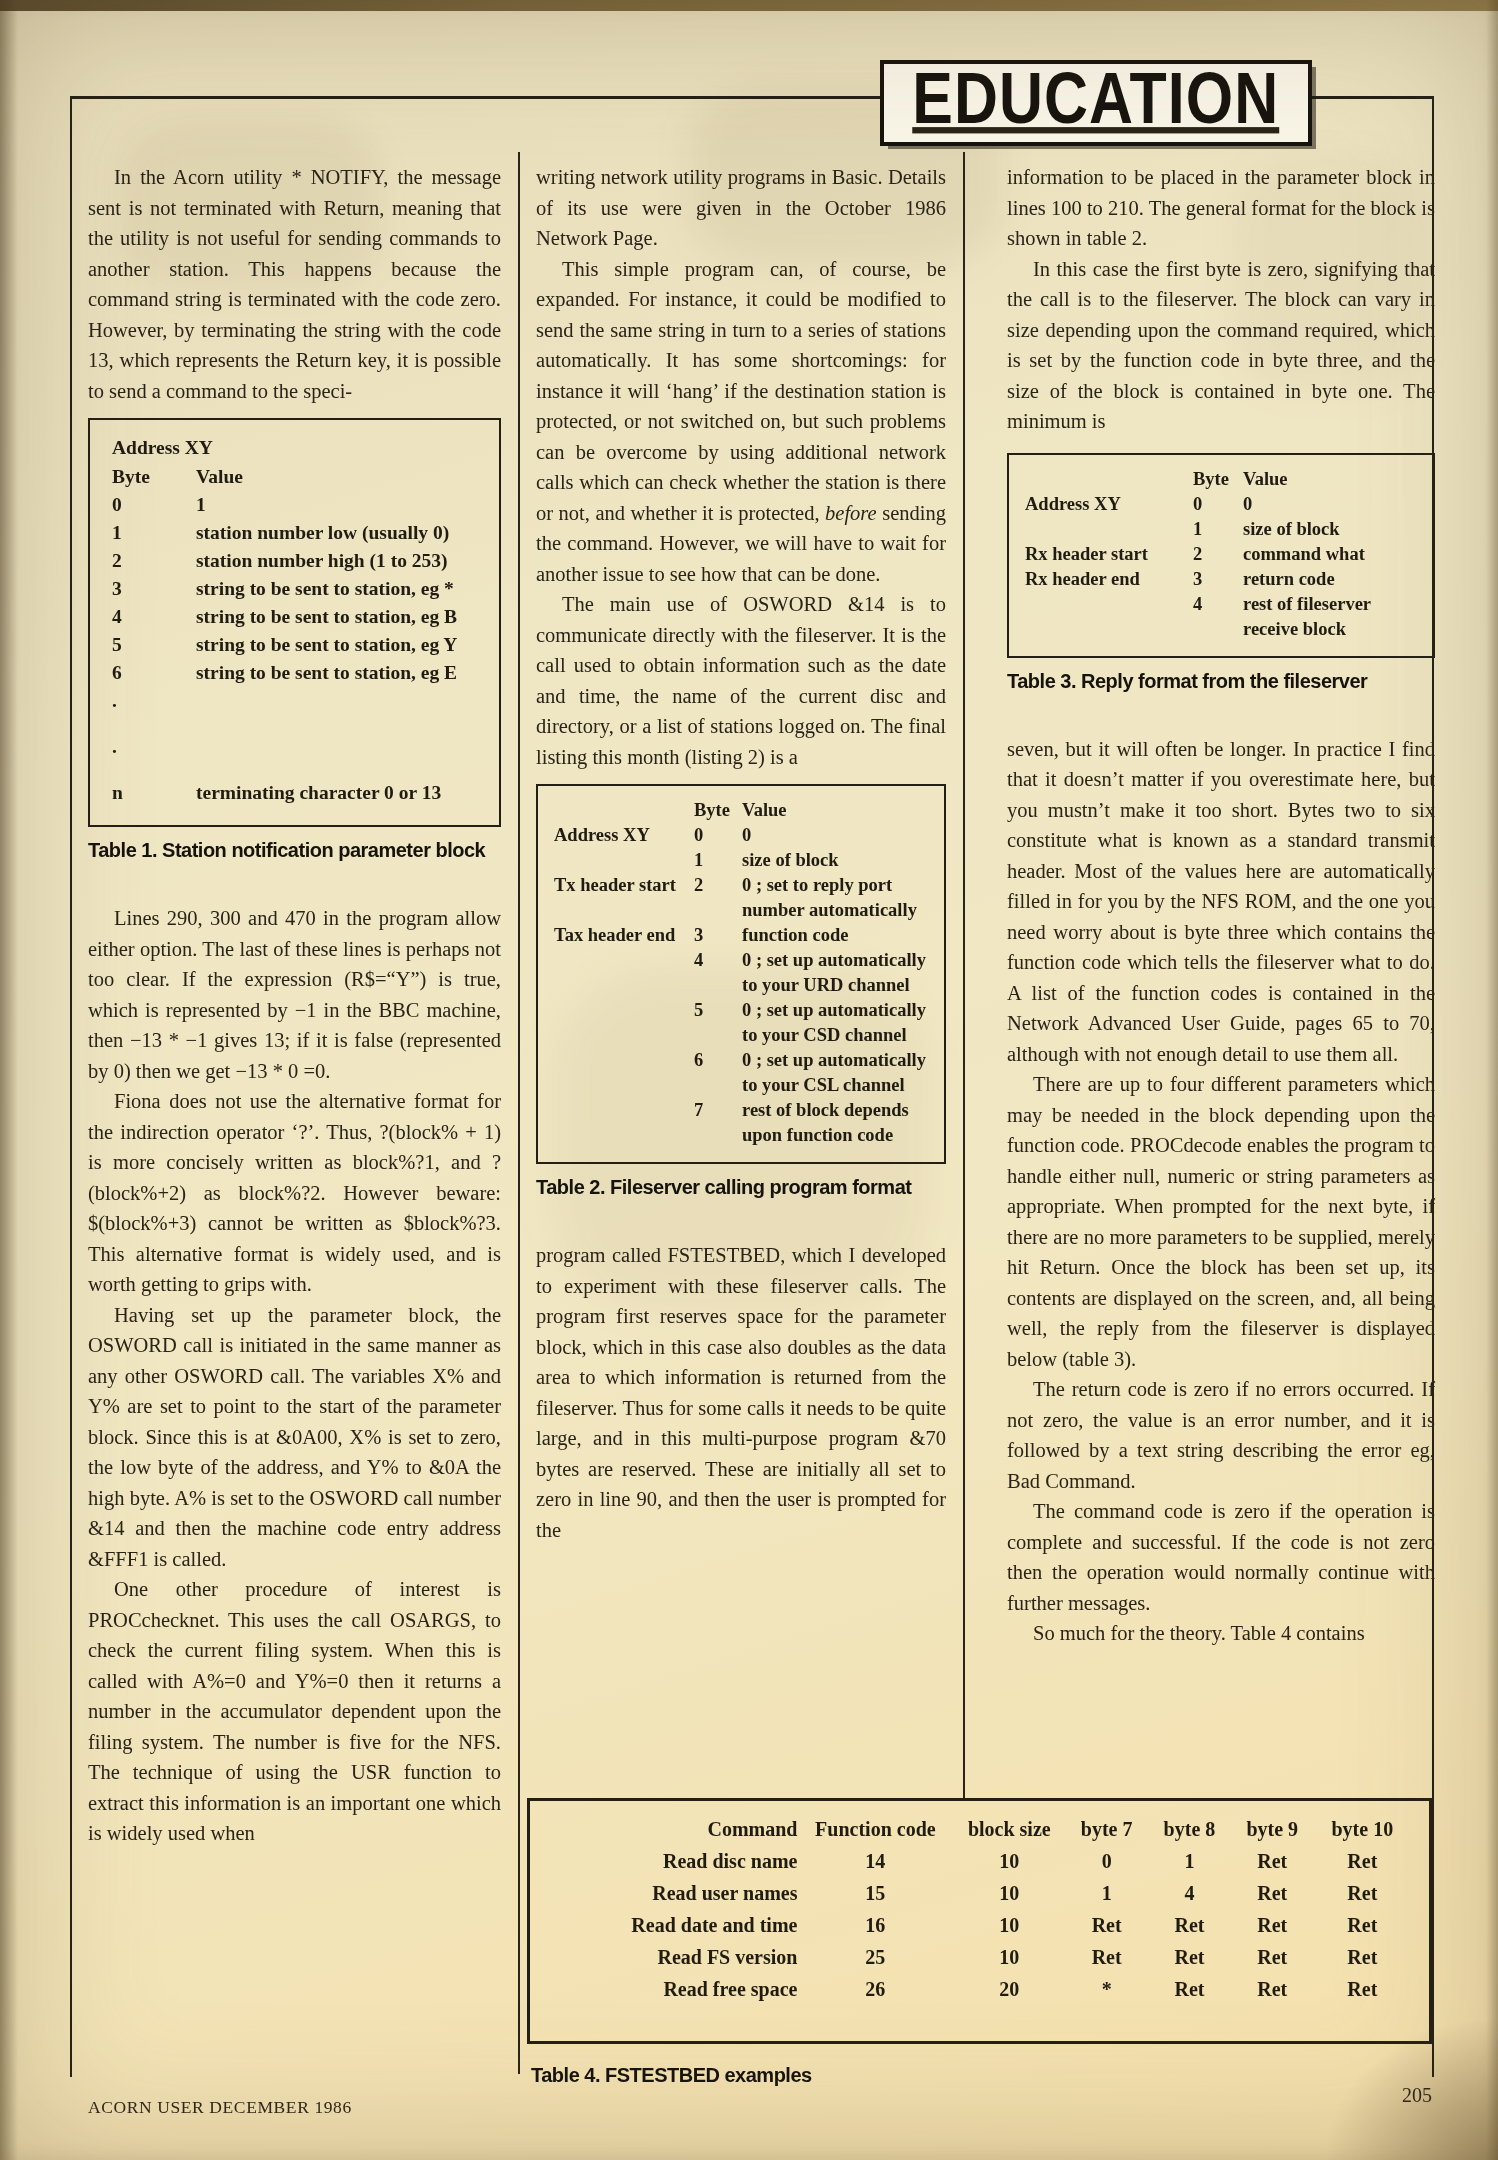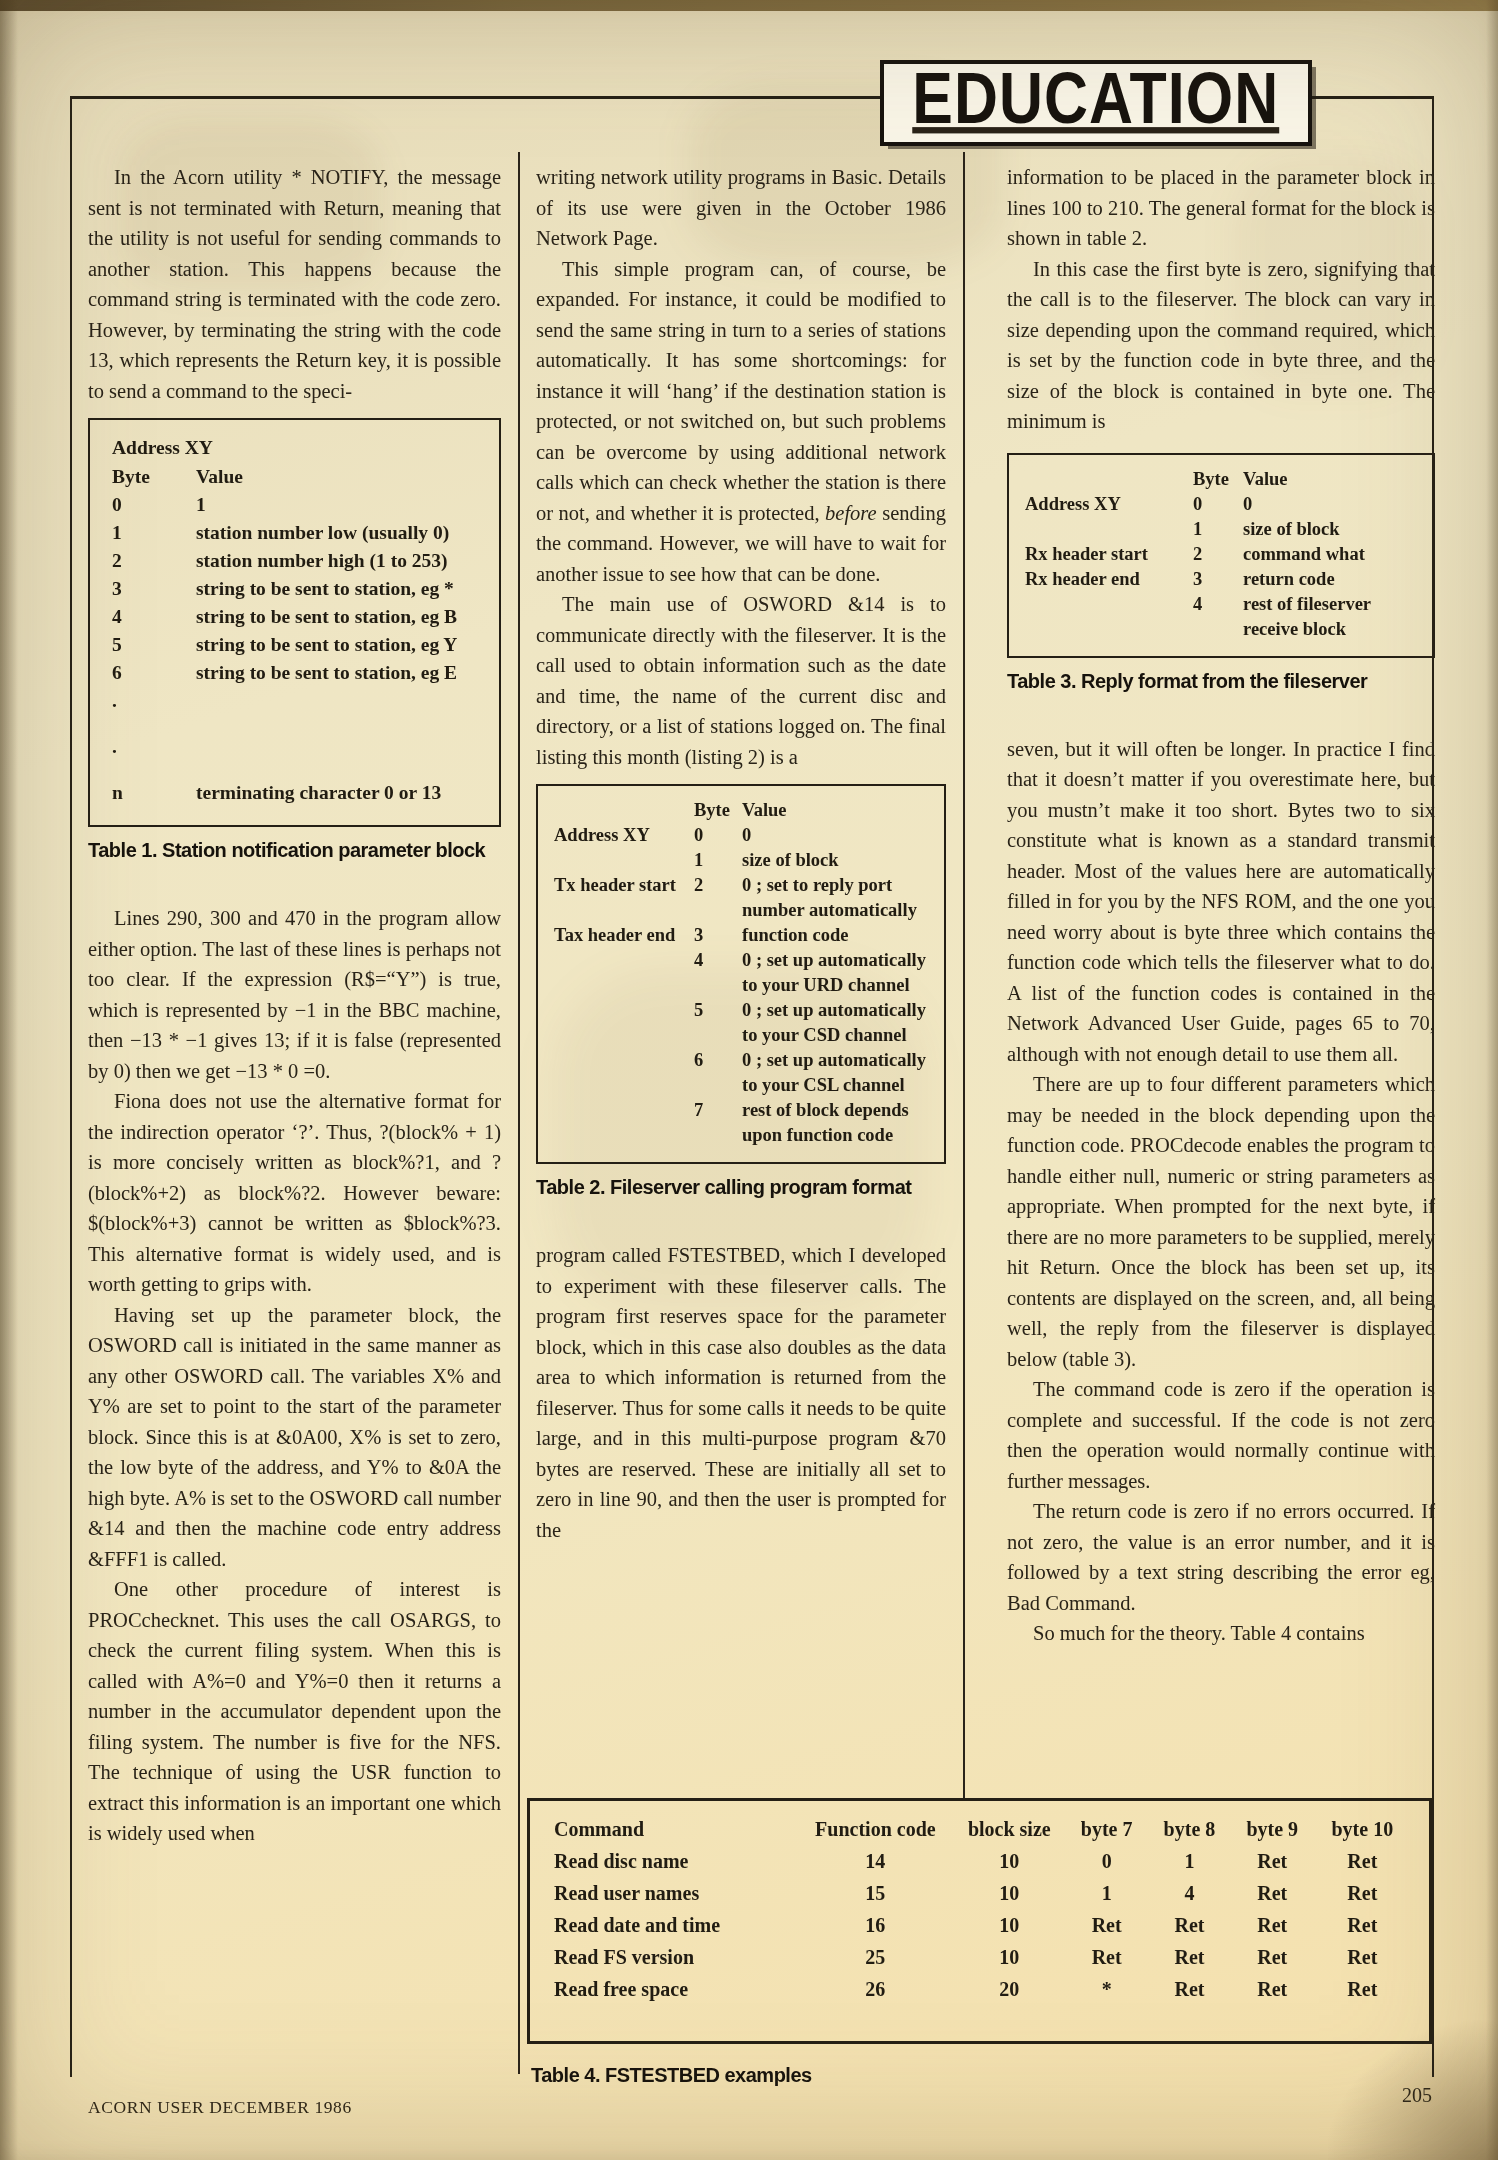--- a/index.html
+++ b/index.html
@@ -56,21 +56,21 @@
 
   .caption{font-family:"Liberation Sans",sans-serif;font-weight:700;font-size:20px;
     letter-spacing:-0.5px;color:#16120c;margin:10px 0 0 0;text-align:left;line-height:26px;}
   .cap-gap{margin-bottom:40px;}
 
   .t4{position:absolute;left:527px;top:1798px;width:905px;box-sizing:border-box;height:246px;
     border:3px solid #241f15;padding:12px 18px 6px 24px;font-weight:700;color:#211c12;
     font-size:20px;line-height:32px;}
   .t4-head,.t4-row{display:grid;grid-template-columns:2.5fr 1.6fr 1.15fr .85fr .85fr .85fr 1fr;}
   .t4-head span,.t4-row span{text-align:center;}
-  .t4-head span:first-child,.t4-row span:first-child{text-align:left;}
+  .t4-head span:first-child,.t4-row span:first-child{text-align:right;}
   .t4-foot{font-weight:400;font-style:italic;font-size:19.5px;margin-top:2px;}
   .t4-caption{position:absolute;left:531px;top:2052px;}
 
   .footer-left{position:absolute;left:88px;top:2097px;font-size:17.5px;letter-spacing:.6px;color:#2c2517;}
   .footer-page{position:absolute;left:1402px;top:2084px;font-size:20px;color:#2c2517;}
 </style>
 </head>
 <body>
 
 <div class="page">
@@ -257,22 +257,22 @@
             <span>4</span>
             <span>rest of fileserver receive block</span>
           </div>
         </div>
     </div>
     <div class="caption cap-gap">Table 3. Reply format from the fileserver</div>
 
     <div id="col3-bottom">
         <p class="para">seven, but it will often be longer. In practice I find that it doesn’t matter if you overestimate here, but you mustn’t make it too short. Bytes two to six constitute what is known as a standard transmit header. Most of the values here are automatically filled in for you by the NFS ROM, and the one you need worry about is byte three which contains the function code which tells the fileserver what to do. A list of the function codes is contained in the Network Advanced User Guide, pages 65 to 70, although with not enough detail to use them all.</p>
         <p class="para indent">There are up to four different parameters which may be needed in the block depending upon the function code. PROCdecode enables the program to handle either null, numeric or string parameters as appropriate. When prompted for the next byte, if there are no more parameters to be supplied, merely hit Return. Once the block has been set up, its contents are displayed on the screen, and, all being well, the reply from the fileserver is displayed below (table 3).</p>
+        <p class="para indent">The return code is zero if no errors occurred. If not zero, the value is an error number, and it is followed by a text string describing the error eg, Bad Command.</p>
         <p class="para indent">The command code is zero if the operation is complete and successful. If the code is not zero then the operation would normally continue with further messages.</p>
-        <p class="para indent">The return code is zero if no errors occurred. If not zero, the value is an error number, and it is followed by a text string describing the error eg, Bad Command.</p>
         <p class="para indent">So much for the theory. Table 4 contains</p>
       </div>
   </div>
 
   <div class="tbox t4">
     <div class="t4-head" id="t4-head">
         <span>Command</span>
         <span>Function code</span>
         <span>block size</span>
         <span>byte 7</span>

